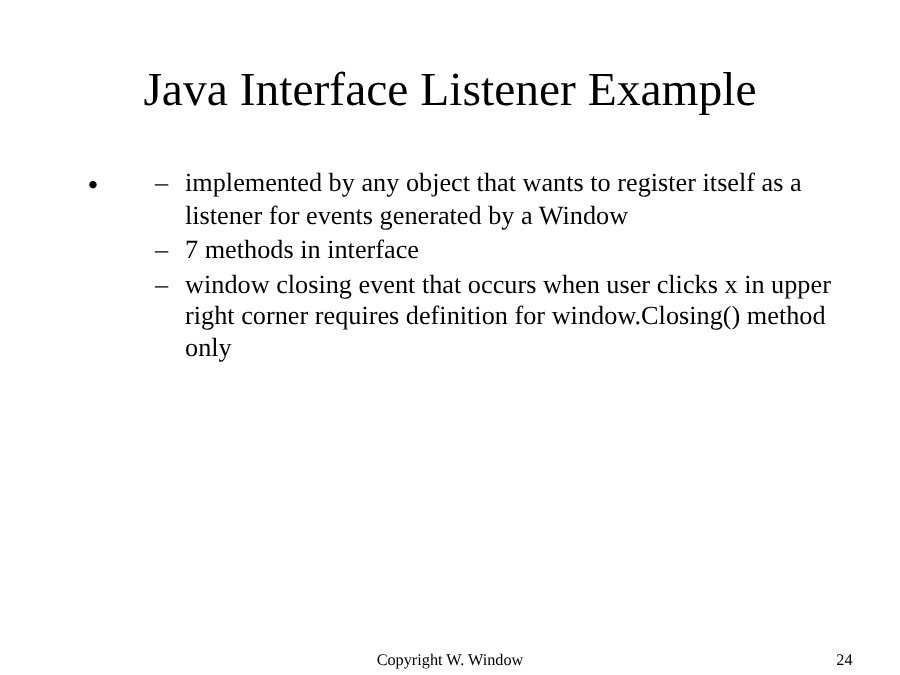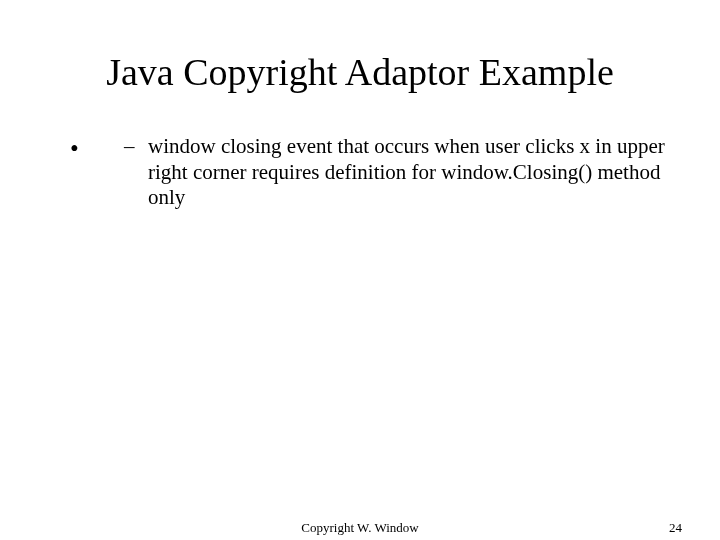--- a/index.html
+++ b/index.html
@@ -76,25 +76,27 @@
     position: absolute;
     right: 38px;
     text-align: center;
   }
 </style>
 </head>
 <body>
 
 <div class="slide">
 
-  <h1 class="title">Java Copyright Adaptor Example</h1>
+  <h1 class="title">Java Interface Listener Example</h1>
 
   <ul class="level1">
     <li>
       <ul class="level2">
+        <li><span>implemented by any object that wants to register itself as a listener for events generated by a Window</span></li>
+        <li><span> 7 methods in interface</span></li>
         <li><span>window closing event that occurs when user clicks x in upper right corner requires definition for window.Closing() method only</span></li>
       </ul>
     </li>
   </ul>
 
   <div class="footer">
     <span class="copyright">Copyright W. Window</span>
     <span class="pagenum">24</span>
   </div>
 

